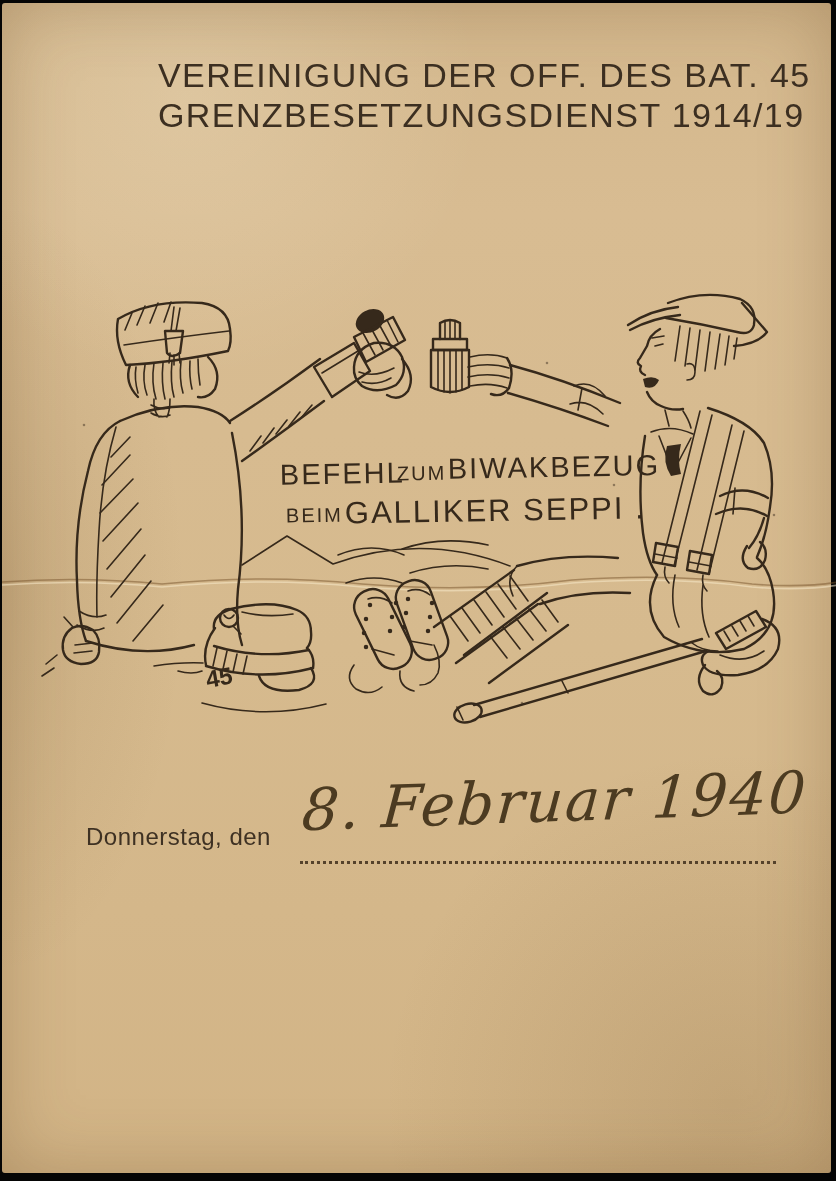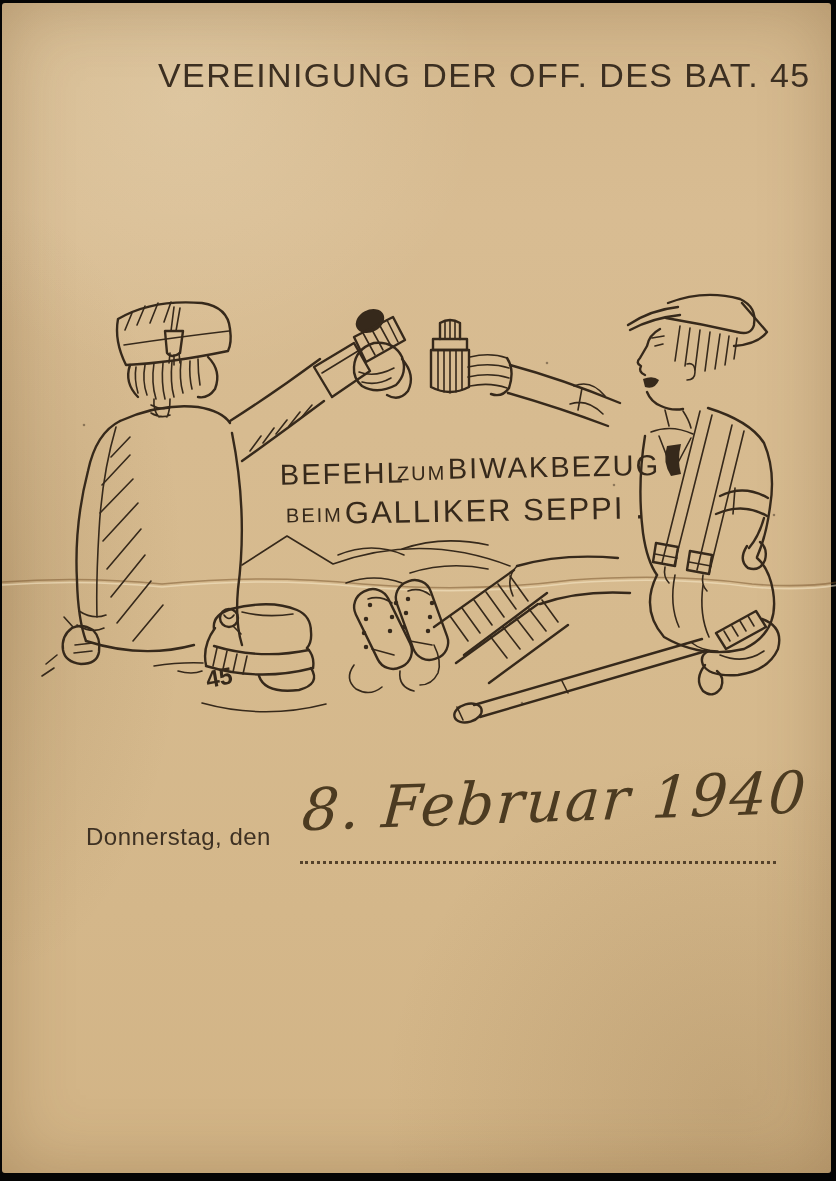--- a/index.html
+++ b/index.html
@@ -43,20 +43,21 @@
   .time-row { position:absolute; left:312px; top:892px; color:#3e3123; font-size:34px; letter-spacing:0.5px; }
   .time-row .frac { font-size:0.72em; vertical-align:0.22em; letter-spacing:0; }
 </style>
 </head>
 <body>
 
 <div class="paper">
 
   <div class="header">
     <div class="line">VEREINIGUNG DER OFF. DES BAT. 45</div>
+    <div class="line">GRENZBESETZUNGSDIENST 1914/19</div>
   </div>
 
   <div class="illustration" aria-label="Ink sketch of two seated soldiers toasting with field bottle and canteen; cap with number, boots and sword on the ground">
     <svg class="ink" width="100%" height="100%" viewBox="0 0 836 480" preserveAspectRatio="none">
 
       <g>
         <path class="thin" d="M0,309 Q80,303 160,311 Q260,301 360,311 Q470,320 570,307 Q670,300 750,311 Q800,315 836,309" style="stroke:rgba(118,82,42,0.5)"></path>
         <path class="thin" d="M0,312 Q80,306 160,314 Q260,304 360,314 Q470,323 570,310 Q670,303 750,314 Q800,318 836,312" style="stroke:rgba(248,234,202,0.55)"></path>
       </g>
 

